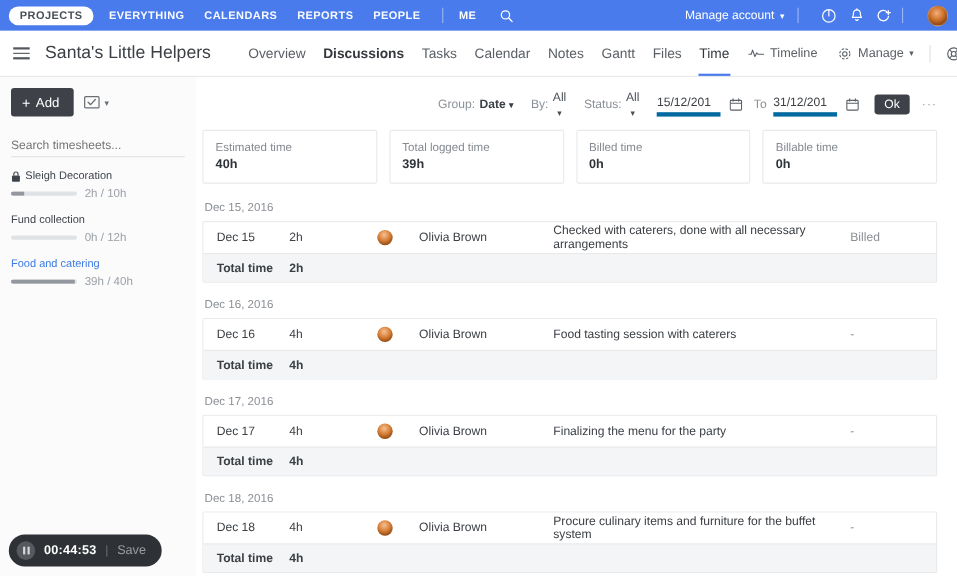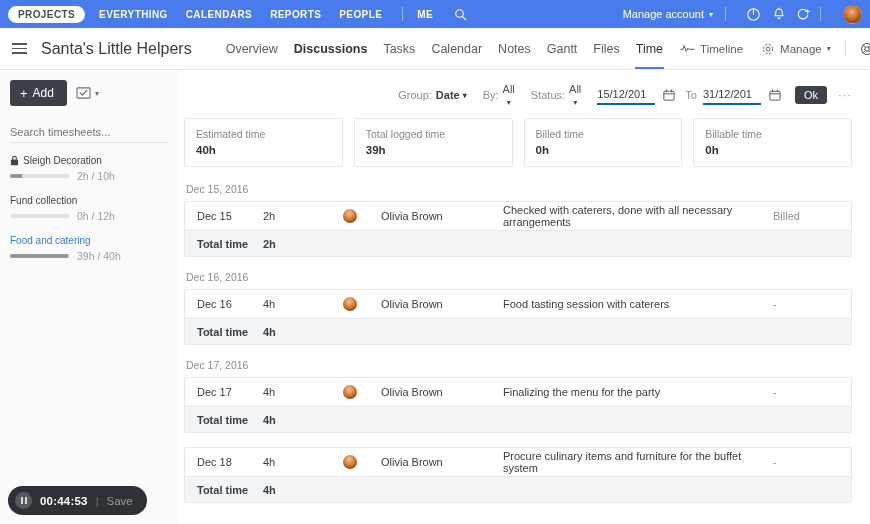--- a/index.html
+++ b/index.html
@@ -124,21 +124,21 @@
   
   .filterbar {
     display:flex; align-items:center; justify-content:flex-end;
     gap:0; font-size:11px; color:#5f646b; padding-right:8px; height:26px;
   }
   .f-group { display:flex; align-items:center; gap:4px; margin-left:16px; }
   .f-label { color:#8b9097; }
   .f-val { color:#3c4045; font-weight:bold; display:flex; align-items:center; gap:3px; cursor:pointer;}
   .f-val.norm { font-weight:normal; color:#4b5057;flex-direction:column; }
   .date-field {
-    border:none; border-bottom:2px solid #0369a1; width:58px;
+    border:none; border-bottom:4px solid #0369a1; width:58px;
     font-size:11px; color:#3c4045; font-family:"Liberation Sans",sans-serif;
     padding:2px 0 3px 0; outline:none; background:transparent;
   }
   .cal-ico { cursor:pointer; margin-left:4px; }
   .to-lab { color:#8b9097; margin: 0 6px 0 10px;}
   .ok-btn {
     background:#3e4248; color:#fff; border:none; border-radius:3px;
     font-size:11px; padding:3px 9px; cursor:pointer; margin-left:14px;
     font-family:"Liberation Sans",sans-serif;
   }
@@ -477,20 +477,21 @@
         </div>
         <div class="trow total">
           <div class="c-date">Total time</div>
           <div class="c-hours">4h</div>
           <div class="c-desc"></div>
         </div>
       </div>
     </div>
 
     <div class="group">
+      <div class="group-date">Dec 18, 2016</div>
       <div class="tbl">
         <div class="trow">
           <div class="c-date">Dec 18</div>
           <div class="c-hours">4h</div>
           <div class="c-user">
             <span class="avatar-sm"></span>
             <span>Olivia Brown</span>
           </div>
           <div class="c-desc">Procure culinary items and furniture for the buffet system</div>
           <div class="c-billed">-</div>

